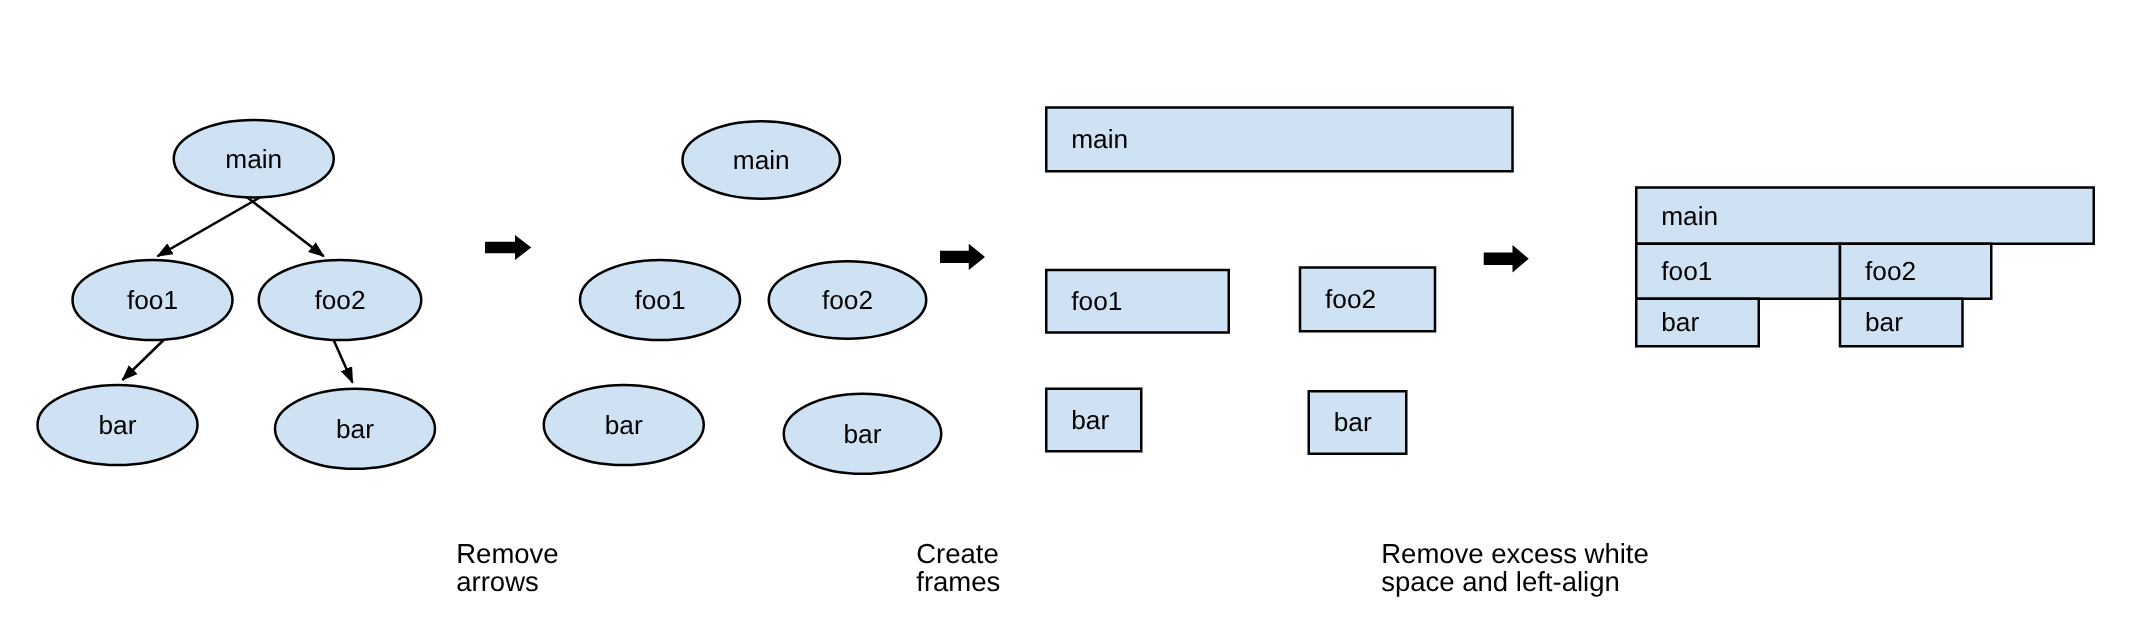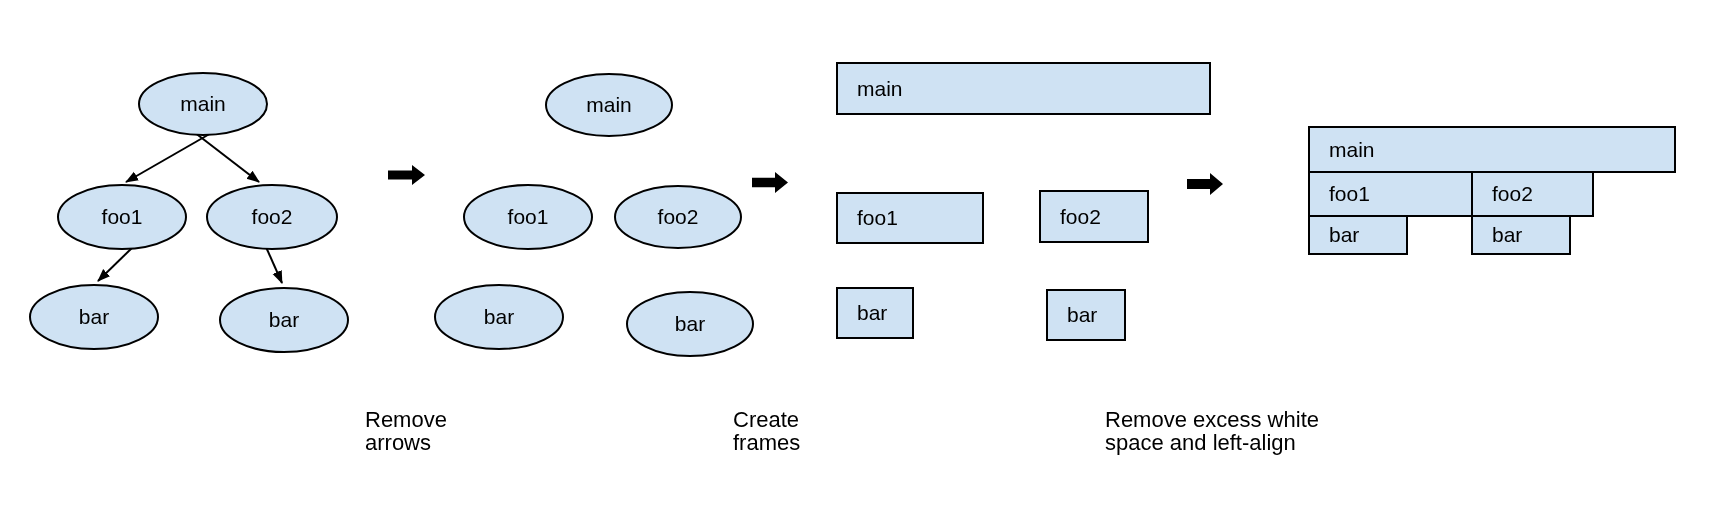--- a/index.html
+++ b/index.html
@@ -10,20 +10,21 @@
   body {
     width: 1717px;
     height: 506px;
     overflow: hidden;
     font-family: "Liberation Sans", sans-serif;
   }
   #diagram-wrap {
     width: 1717px;
     height: 470px;
     position: relative;
+    margin-top: 23px;
   }
   svg text {
     font-family: "Liberation Sans", sans-serif;
   }
 </style>
 </head>
 <body>
 
 <div id="diagram-wrap">
   <svg id="diagram" xmlns="http://www.w3.org/2000/svg" width="1717" height="506" viewBox="0 0 1717 506" style="background: rgb(255, 255, 255);">

